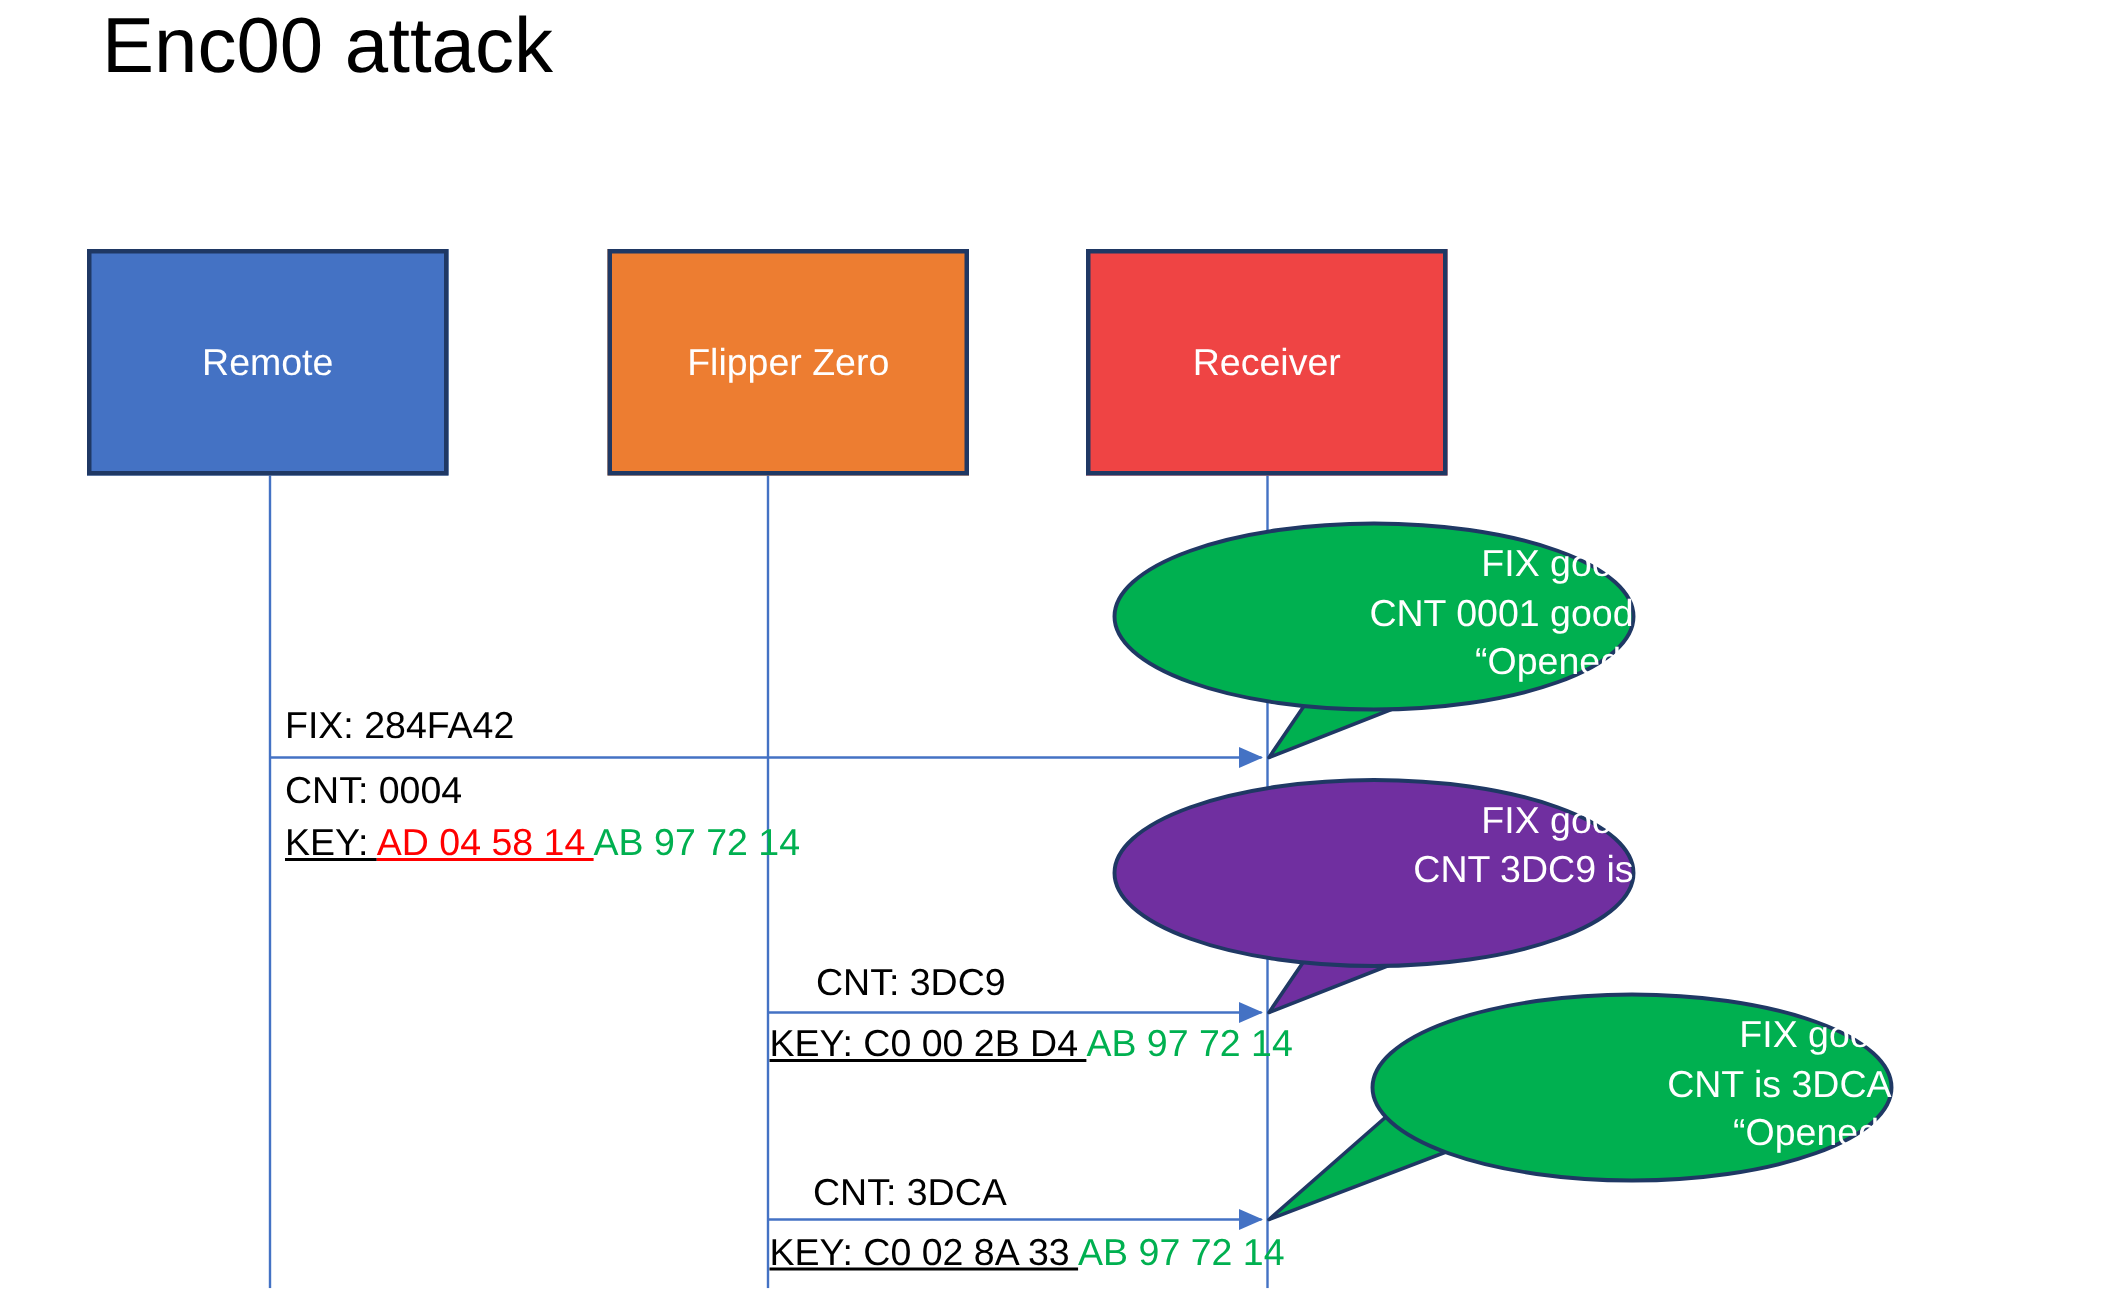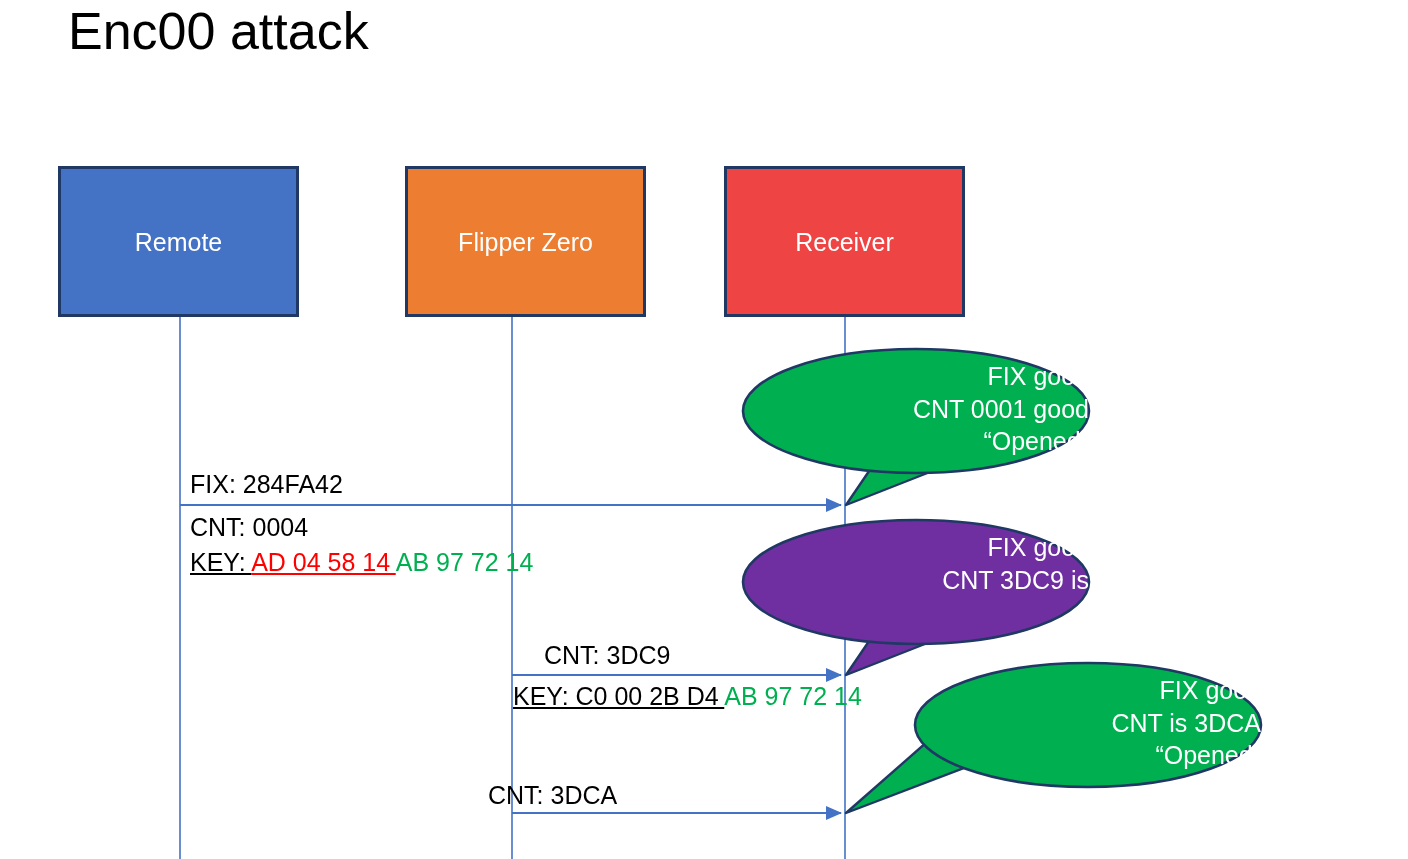--- a/index.html
+++ b/index.html
@@ -108,21 +108,22 @@
     <span class="actor-label">Receiver</span>
   </div>
 
   <div class="msg-label" style="left:190px; top:470px;">FIX: 284FA42</div>
   <div class="msg-label" style="left:190px; top:513px;">CNT: 0004</div>
   <div class="msg-label" style="left:190px; top:548px;"><span class="hex-black">KEY: </span><span class="hex-red">AD 04 58 14 </span><span class="hex-green">AB 97 72 14</span></div>
 
   <div class="msg-label" style="left:496px; top:641px;margin-left:48px;">CNT: 3DC9</div>
   <div class="msg-label" style="left:513px; top:682px;"><span class="hex-black">KEY: C0 00 2B D4 </span><span class="hex-green">AB 97 72 14</span></div>
 
-  <div class="msg-label" style="left:488px; top:781px;">CNT: 3DCA</div>
+  <div class="msg-label" style="left:513px; top:781px;padding-left:29px;">CNT: 3DCA</div>
+  <div class="msg-label" style="left:513px; top:821px;"><span class="hex-black">KEY: C0 02 8A 33 </span><span class="hex-green">AB 97 72 14</span></div>
 
   <svg class="layer" viewBox="0 0 1408 859" style="pointer-events:none;">
 
     <g style="pointer-events:auto;">
       <path d="M 846 505 L 880 455 L 930 472 Z" fill="#00B050" stroke="#1F3864" stroke-width="2.4" stroke-linejoin="round"></path>
       <ellipse cx="916" cy="411" rx="173" ry="62" fill="#00B050" stroke="#1F3864" stroke-width="2.6"></ellipse>
     </g>
 
     <g style="pointer-events:auto;">
       <path d="M 846 675 L 880 625 L 930 642 Z" fill="#702FA0" stroke="#1F3864" stroke-width="2.4" stroke-linejoin="round"></path>

